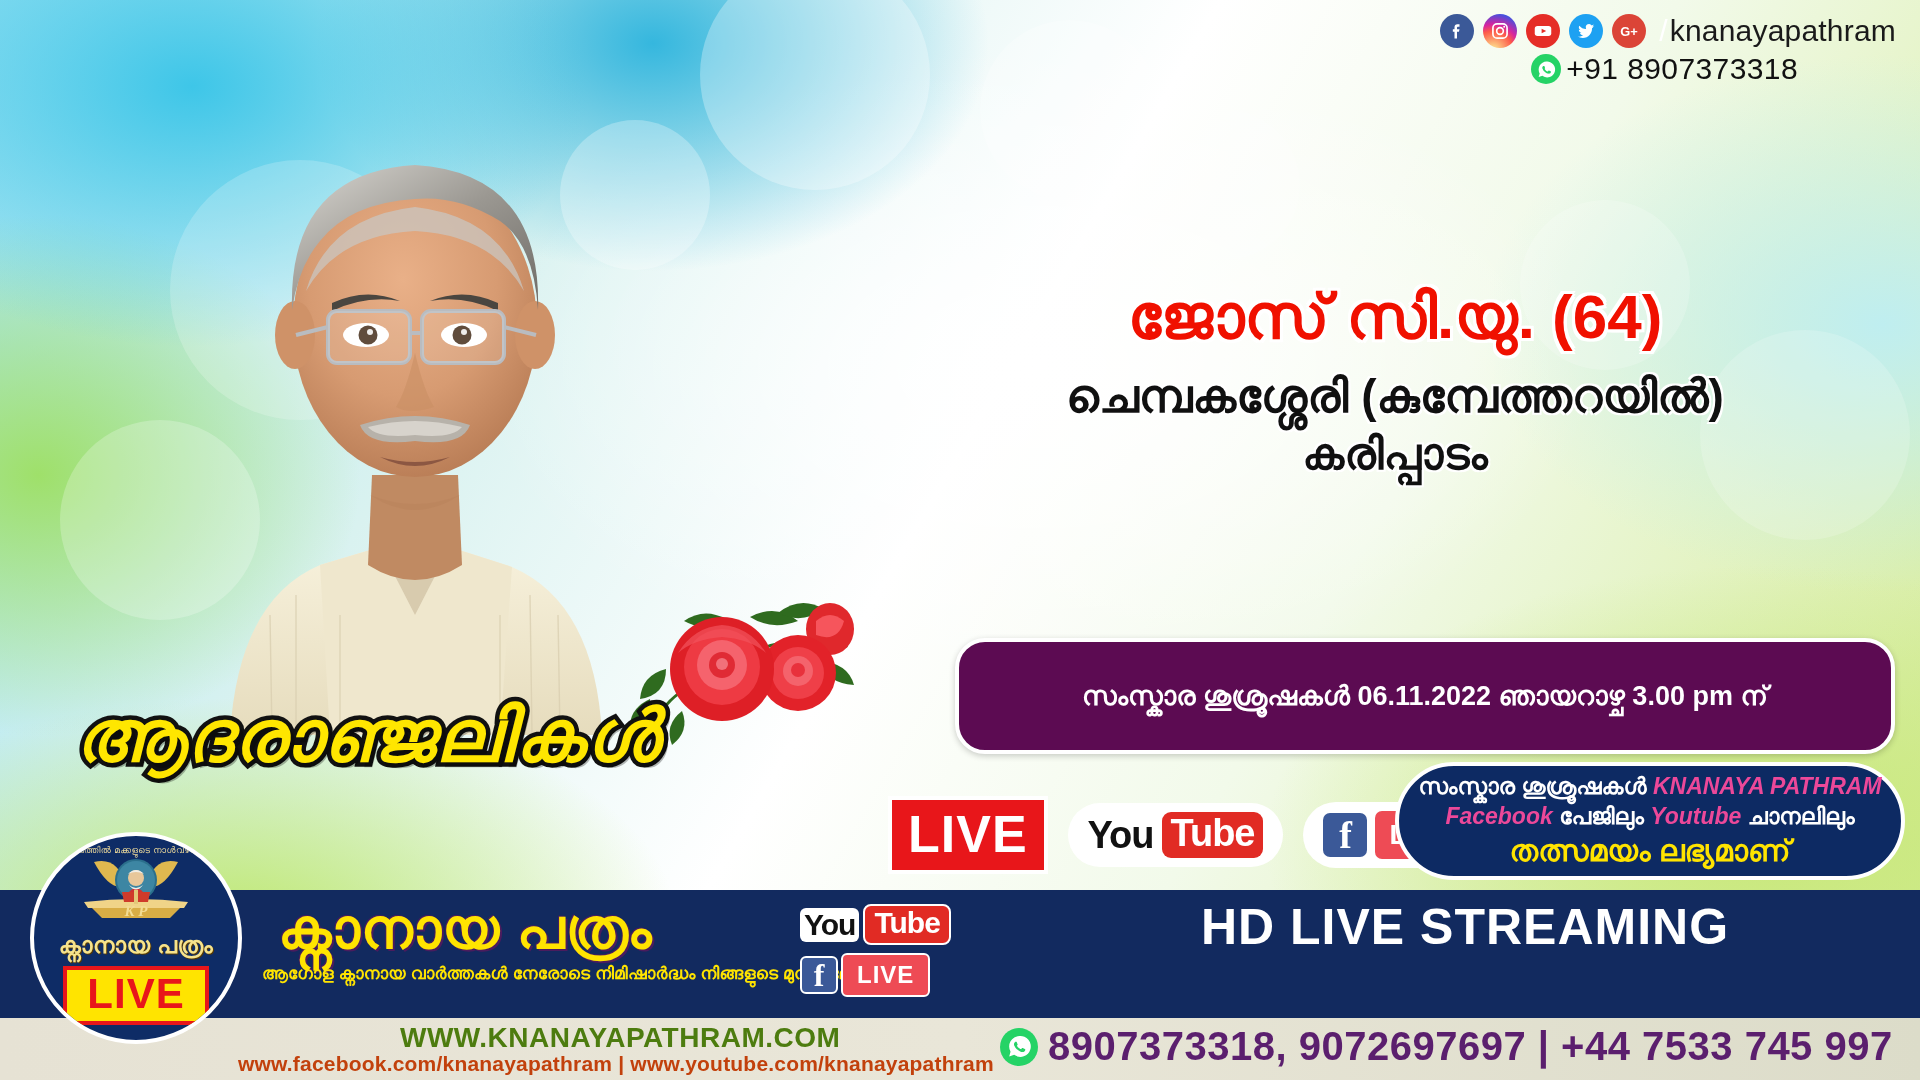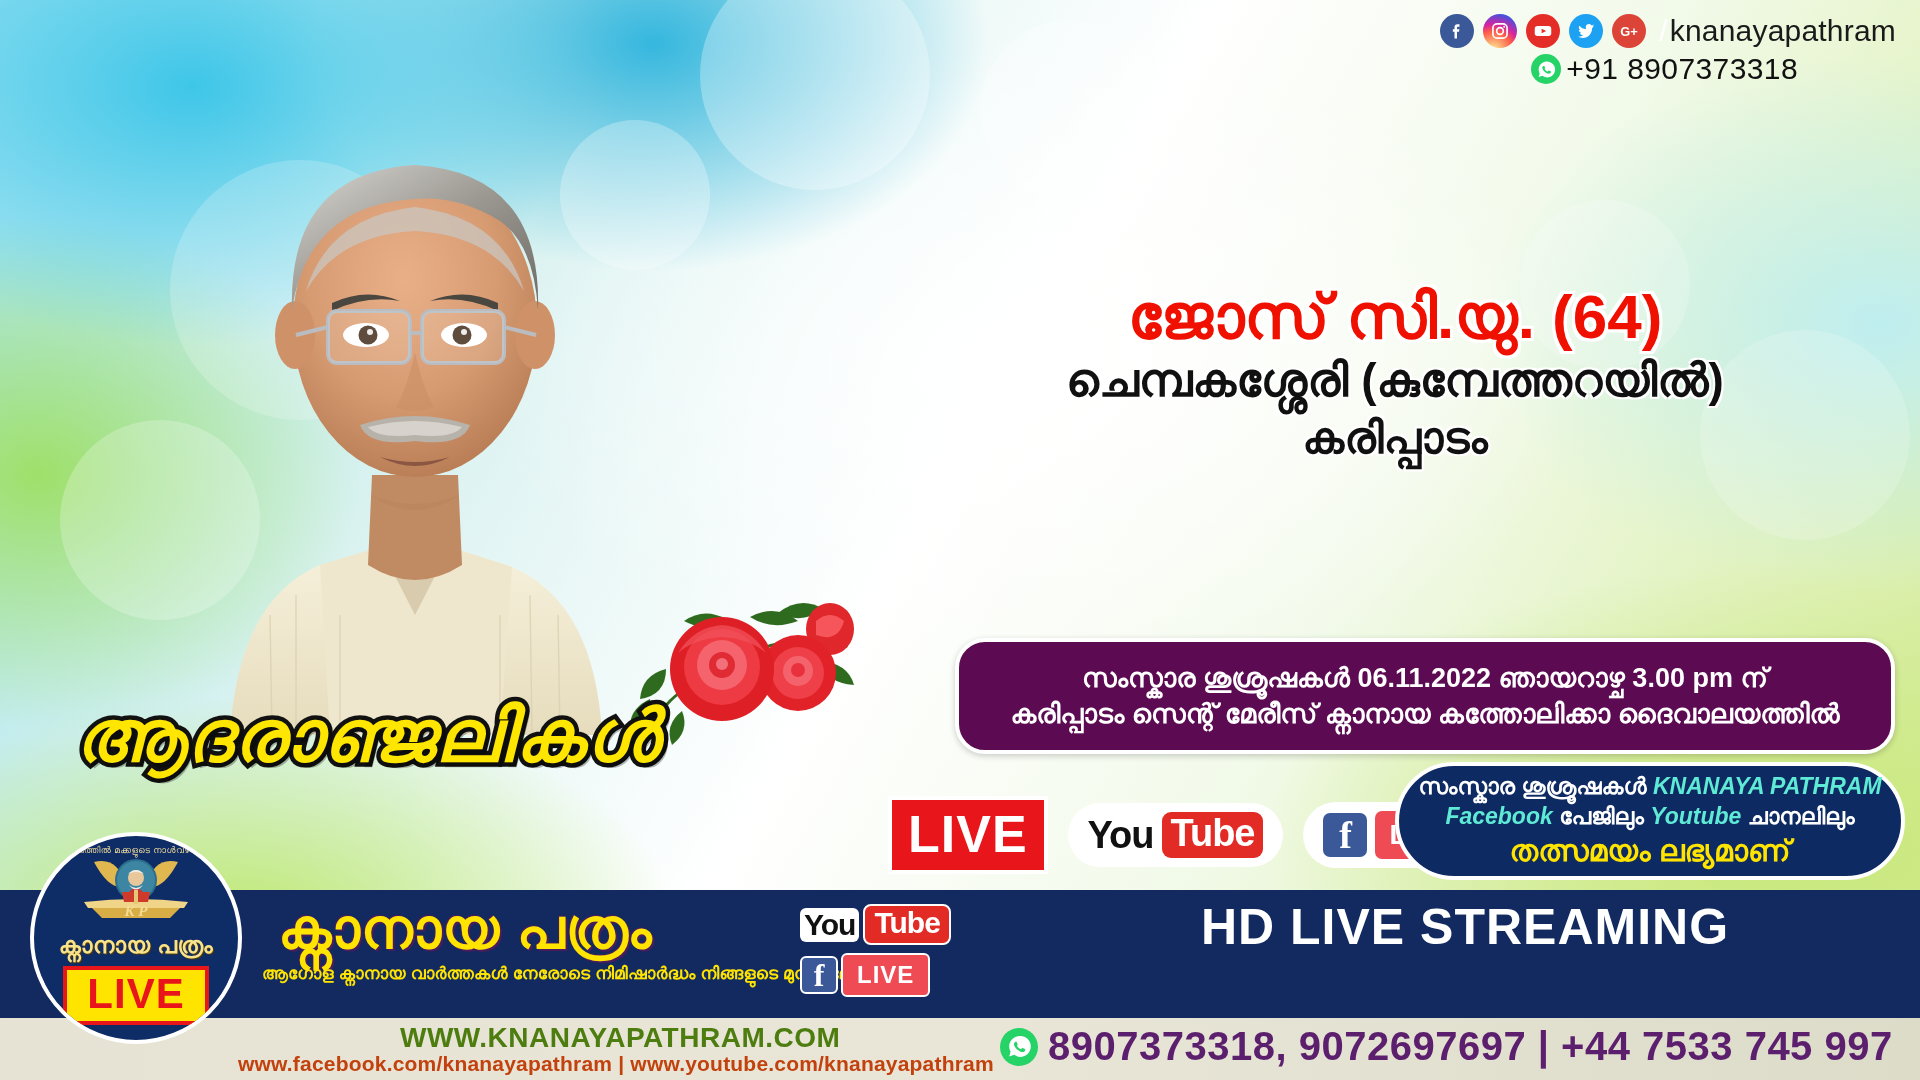--- a/index.html
+++ b/index.html
@@ -92,21 +92,21 @@
     text-align:center; z-index:25;
   }
   .deceased-name{
     font-size:62px; font-weight:bold; color:#f01000;
     text-shadow:
       -3px -3px 0 #fff, 3px -3px 0 #fff, -3px 3px 0 #fff, 3px 3px 0 #fff,
       0 3px 0 #fff, 3px 0 0 #fff, 0 -3px 0 #fff, -3px 0 0 #fff;
     line-height:1.18;
   }
   .deceased-house{
-    font-size:46px; font-weight:bold; color:#101010; 
+    font-size:46px; font-weight:bold; color:#101010; margin-top:16px;
     text-shadow:-2px -2px 0 #fff,2px -2px 0 #fff,-2px 2px 0 #fff,2px 2px 0 #fff;
     line-height:1.2;
   }
   .deceased-place{
     font-size:44px; font-weight:bold; color:#101010; margin-top:4px;
     text-shadow:-2px -2px 0 #fff,2px -2px 0 #fff,-2px 2px 0 #fff,2px 2px 0 #fff;
     line-height:1.2;
   }
 
   
@@ -156,21 +156,21 @@
   
   .navy-badge{
     position:absolute; left:1395px; top:762px; width:510px; height:118px;
     background:#0d2a63; border:4px solid #fff; border-radius:60px;
     display:flex; flex-direction:column; align-items:center; justify-content:center;
     z-index:27;
   }
   .nb-l1{ font-size:23px; color:#fff; font-weight:bold; line-height:1.3; white-space:nowrap;}
   .nb-l2{ font-size:23px; color:#fff; font-weight:bold; line-height:1.3; white-space:nowrap;}
   .nb-l3{ font-size:30px; color:#ffe400; font-weight:bold; line-height:1.25; white-space:nowrap;}
-  .nb-y{ color:#5eead4; font-style:italic; }
+  .nb-y{ color:#ec4899; font-style:italic; }
 
   
   .bottombar{
     position:absolute; left:0; bottom:0; width:1920px; height:190px; z-index:30;
   }
   .bb-navy{
     position:absolute; left:0; top:0; width:1920px; height:128px;
     background:#122a5f;
   }
   .bb-beige{
@@ -444,21 +444,20 @@
   <div class="aadar">ആദരാഞ്ജലികൾ</div>
 
   <div class="name-block">
     <div class="deceased-name">ജോസ് സി.യു. (64)</div>
     <div class="deceased-house">ചെമ്പകശ്ശേരി (കുമ്പേത്തറയിൽ)</div>
     <div class="deceased-place">കരിപ്പാടം</div>
   </div>
 
   <div class="purple-banner">
     <div class="pb-line">സംസ്കാര ശുശ്രൂഷകൾ 06.11.2022 ഞായറാഴ്ച 3.00 pm ന്</div>
-    <div class="pb-line">കരിപ്പാടം സെന്റ് മേരീസ് ക്നാനായ കത്തോലിക്കാ ദൈവാലയത്തിൽ</div>
   </div>
 
   <div class="live-row">
     <div class="live-big">LIVE</div>
     <div class="pill">
       <span class="yt-you">You</span>
       <span class="yt-tube">Tube</span>
     </div>
     <div class="pill">
       <span class="fb-sq">f</span>

